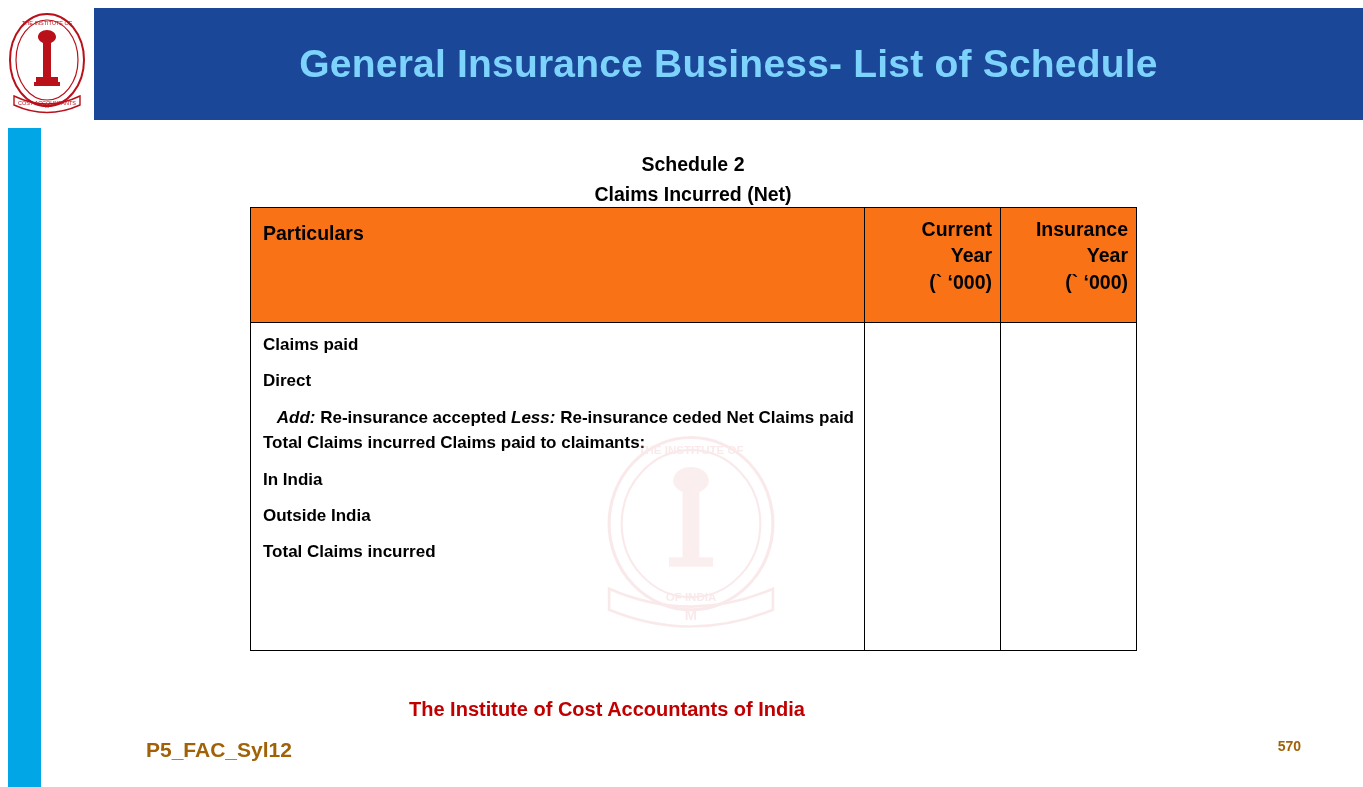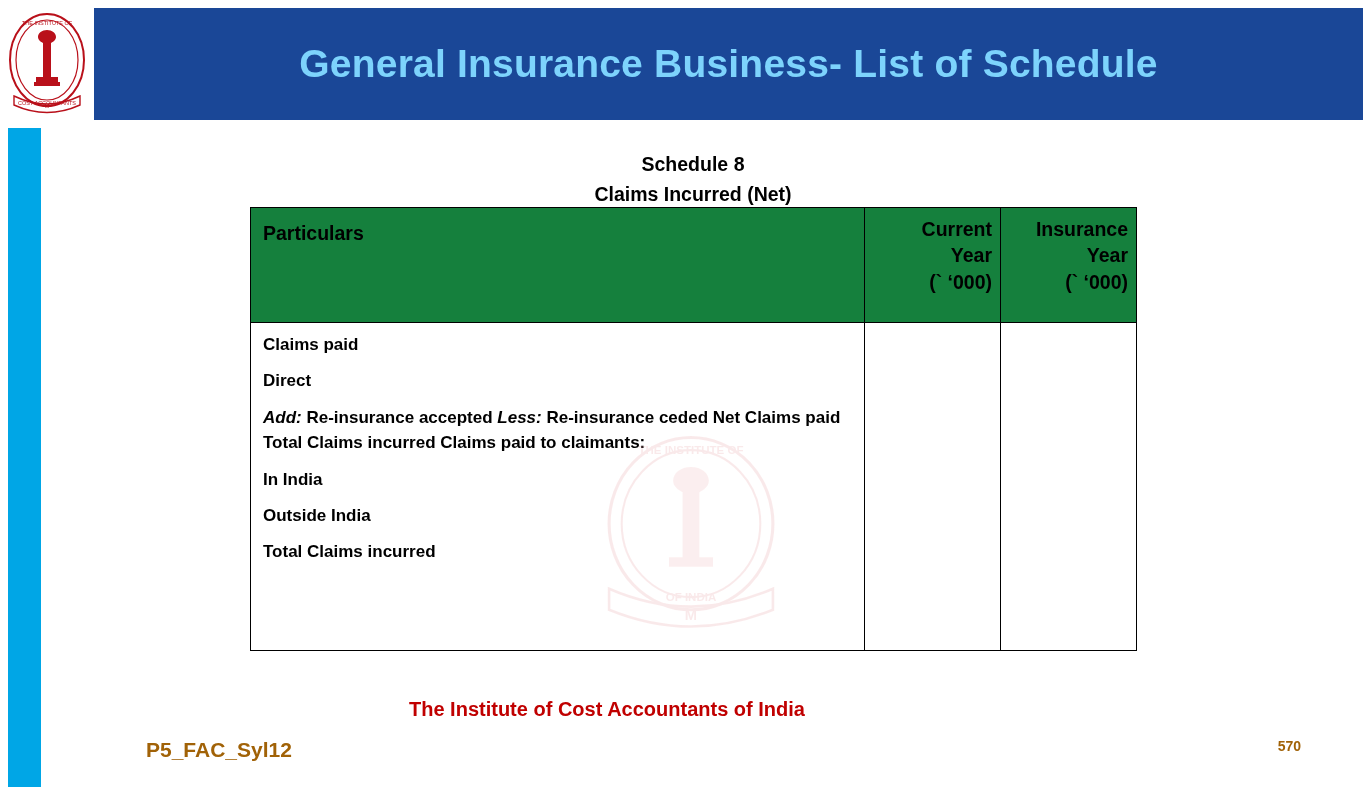--- a/index.html
+++ b/index.html
@@ -90,21 +90,21 @@
   table.sched td {
     border: 1.5px solid #000000;
     vertical-align: top;
     padding: 0;
   }
   .col-part { width: 614px; }
   .col-cur  { width: 136px; }
   .col-prev { width: 136px; }
 
   .head-row td {
-    background: #15803d;
+    background: #f97316;
     height: 114px;
   }
   .head-part {
     font-size: 19.5px;
     font-weight: bold;
     color: #000;
     padding: 14px 0 0 12px;
   }
   .head-num {
     font-size: 19.5px;
@@ -125,20 +125,21 @@
     font-size: 17px;
     font-weight: bold;
     color: #000000;
     line-height: 1.14;
   }
   .p-line {
     margin: 0 0 17px 0;
   }
   .p-line.tight {
     margin: 12px 0 6px 0;
+    text-align: right;
   }
   .p-line em {
     font-style: italic;
   }
 
   
   .watermark {
     position: absolute;
     left: 335px;
     top: 108px;
@@ -190,21 +191,21 @@
   </svg>
 </div>
 
 <div class="header-bar">
   <div class="header-title">General Insurance Business- List of Schedule</div>
 </div>
 
 <div class="left-strip"></div>
 
 <div class="schedule-caption">
-  <div>Schedule 8</div>
+  <div>Schedule 2</div>
   <div>Claims Incurred (Net)</div>
 </div>
 
 <div class="table-wrap">
   <table class="sched">
     <colgroup>
       <col class="col-part">
       <col class="col-cur">
       <col class="col-prev">
     </colgroup>

